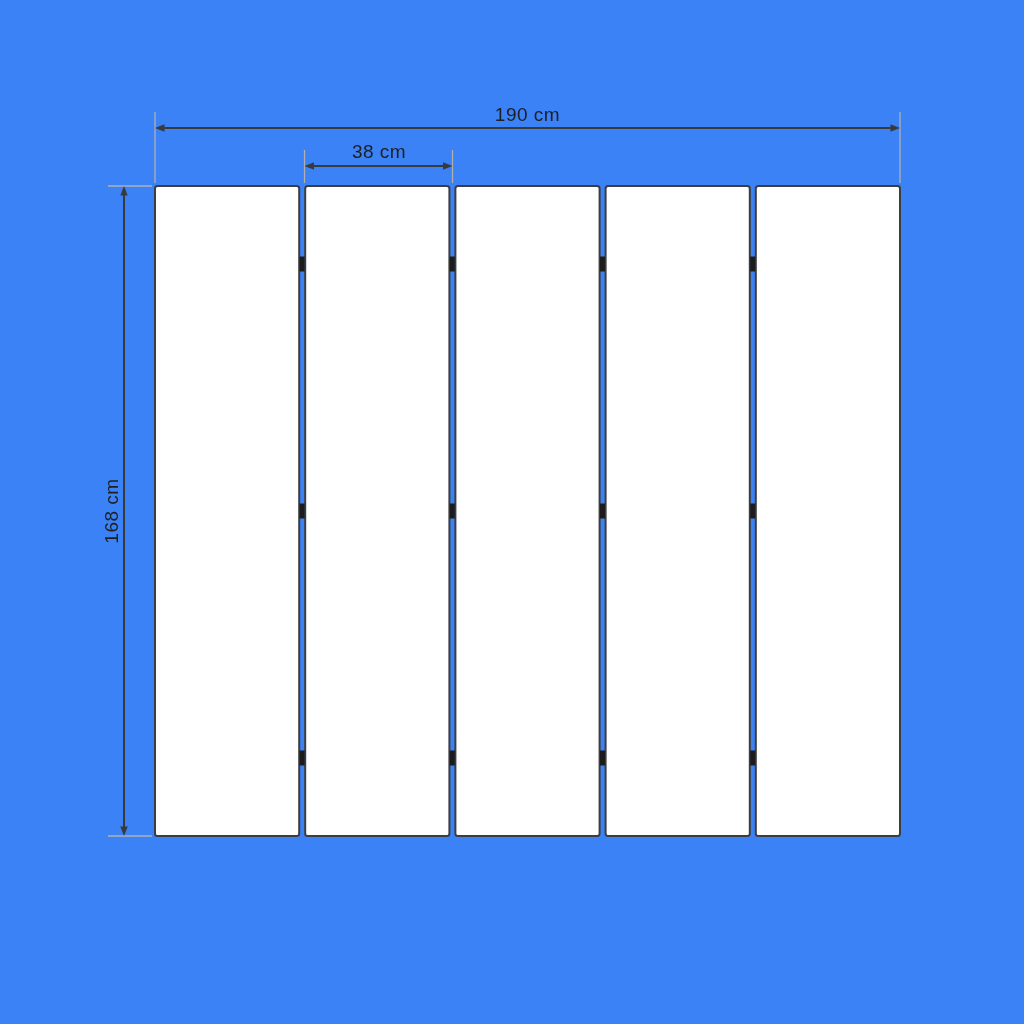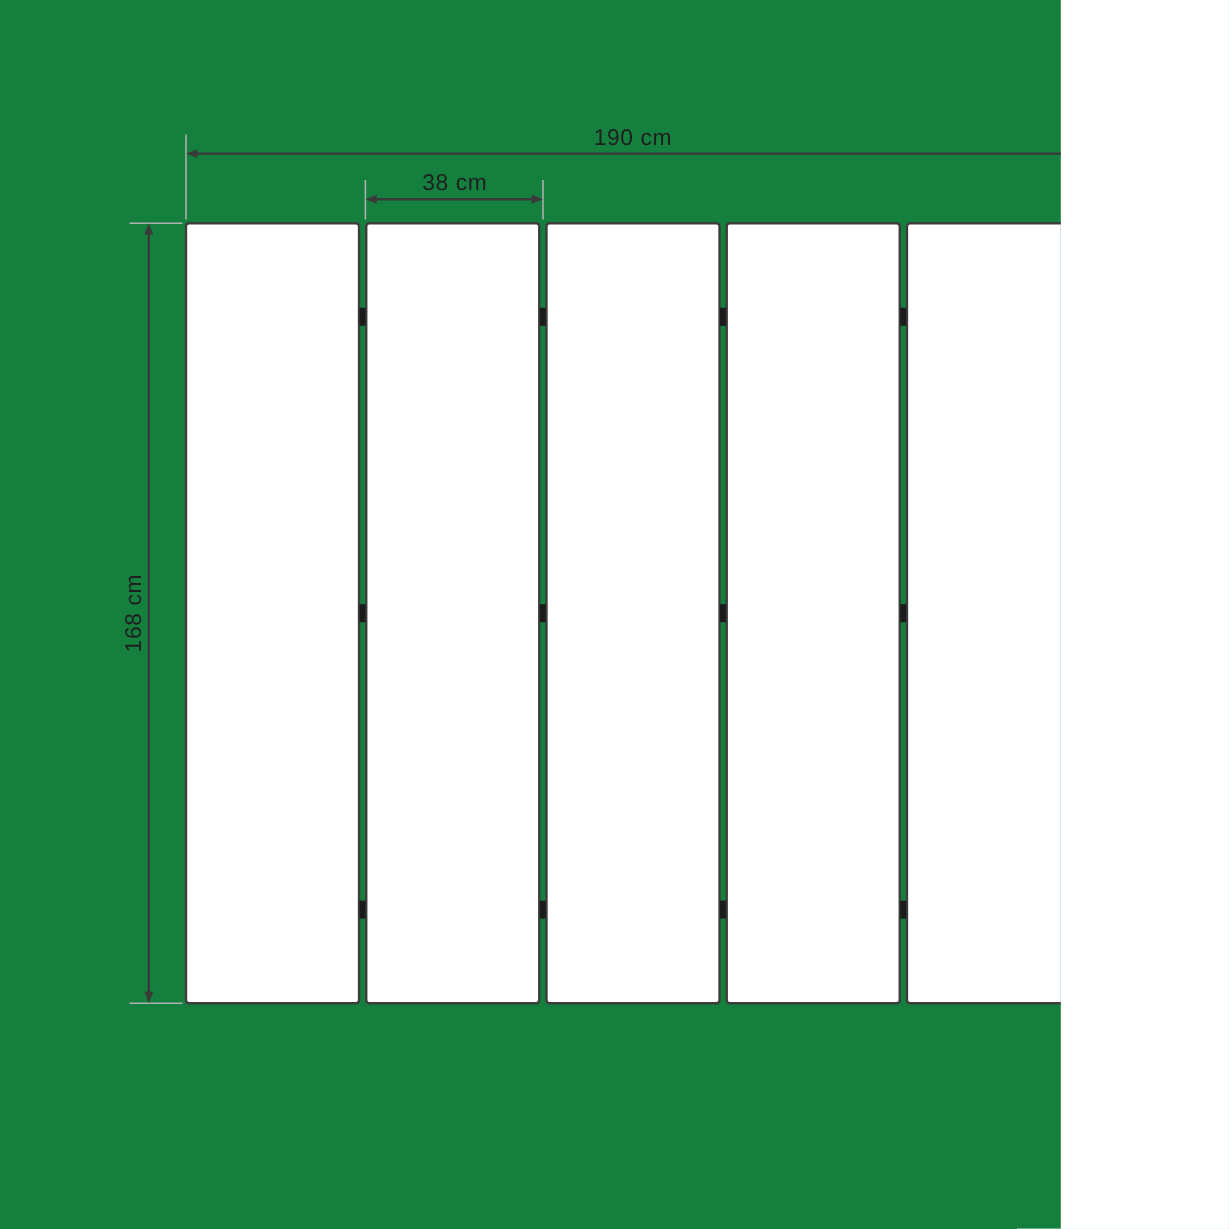--- a/index.html
+++ b/index.html
@@ -2,23 +2,23 @@
 <html><head>
 <meta charset="utf-8">
 <style>
   html, body {
     margin: 0;
     padding: 0;
     background: #ffffff;
   }
   .canvas {
     position: relative;
-    width: 884px;
+    width: 1024px;
     height: 1024px;
-    background: #15803d;
+    background: #3b82f6;
     overflow: hidden;
   }
   svg text {
     font-family: "Liberation Sans", "DejaVu Sans", sans-serif;
     font-size: 19px;
     letter-spacing: 0.5px;
   }
 </style>
 </head>
 <body>

